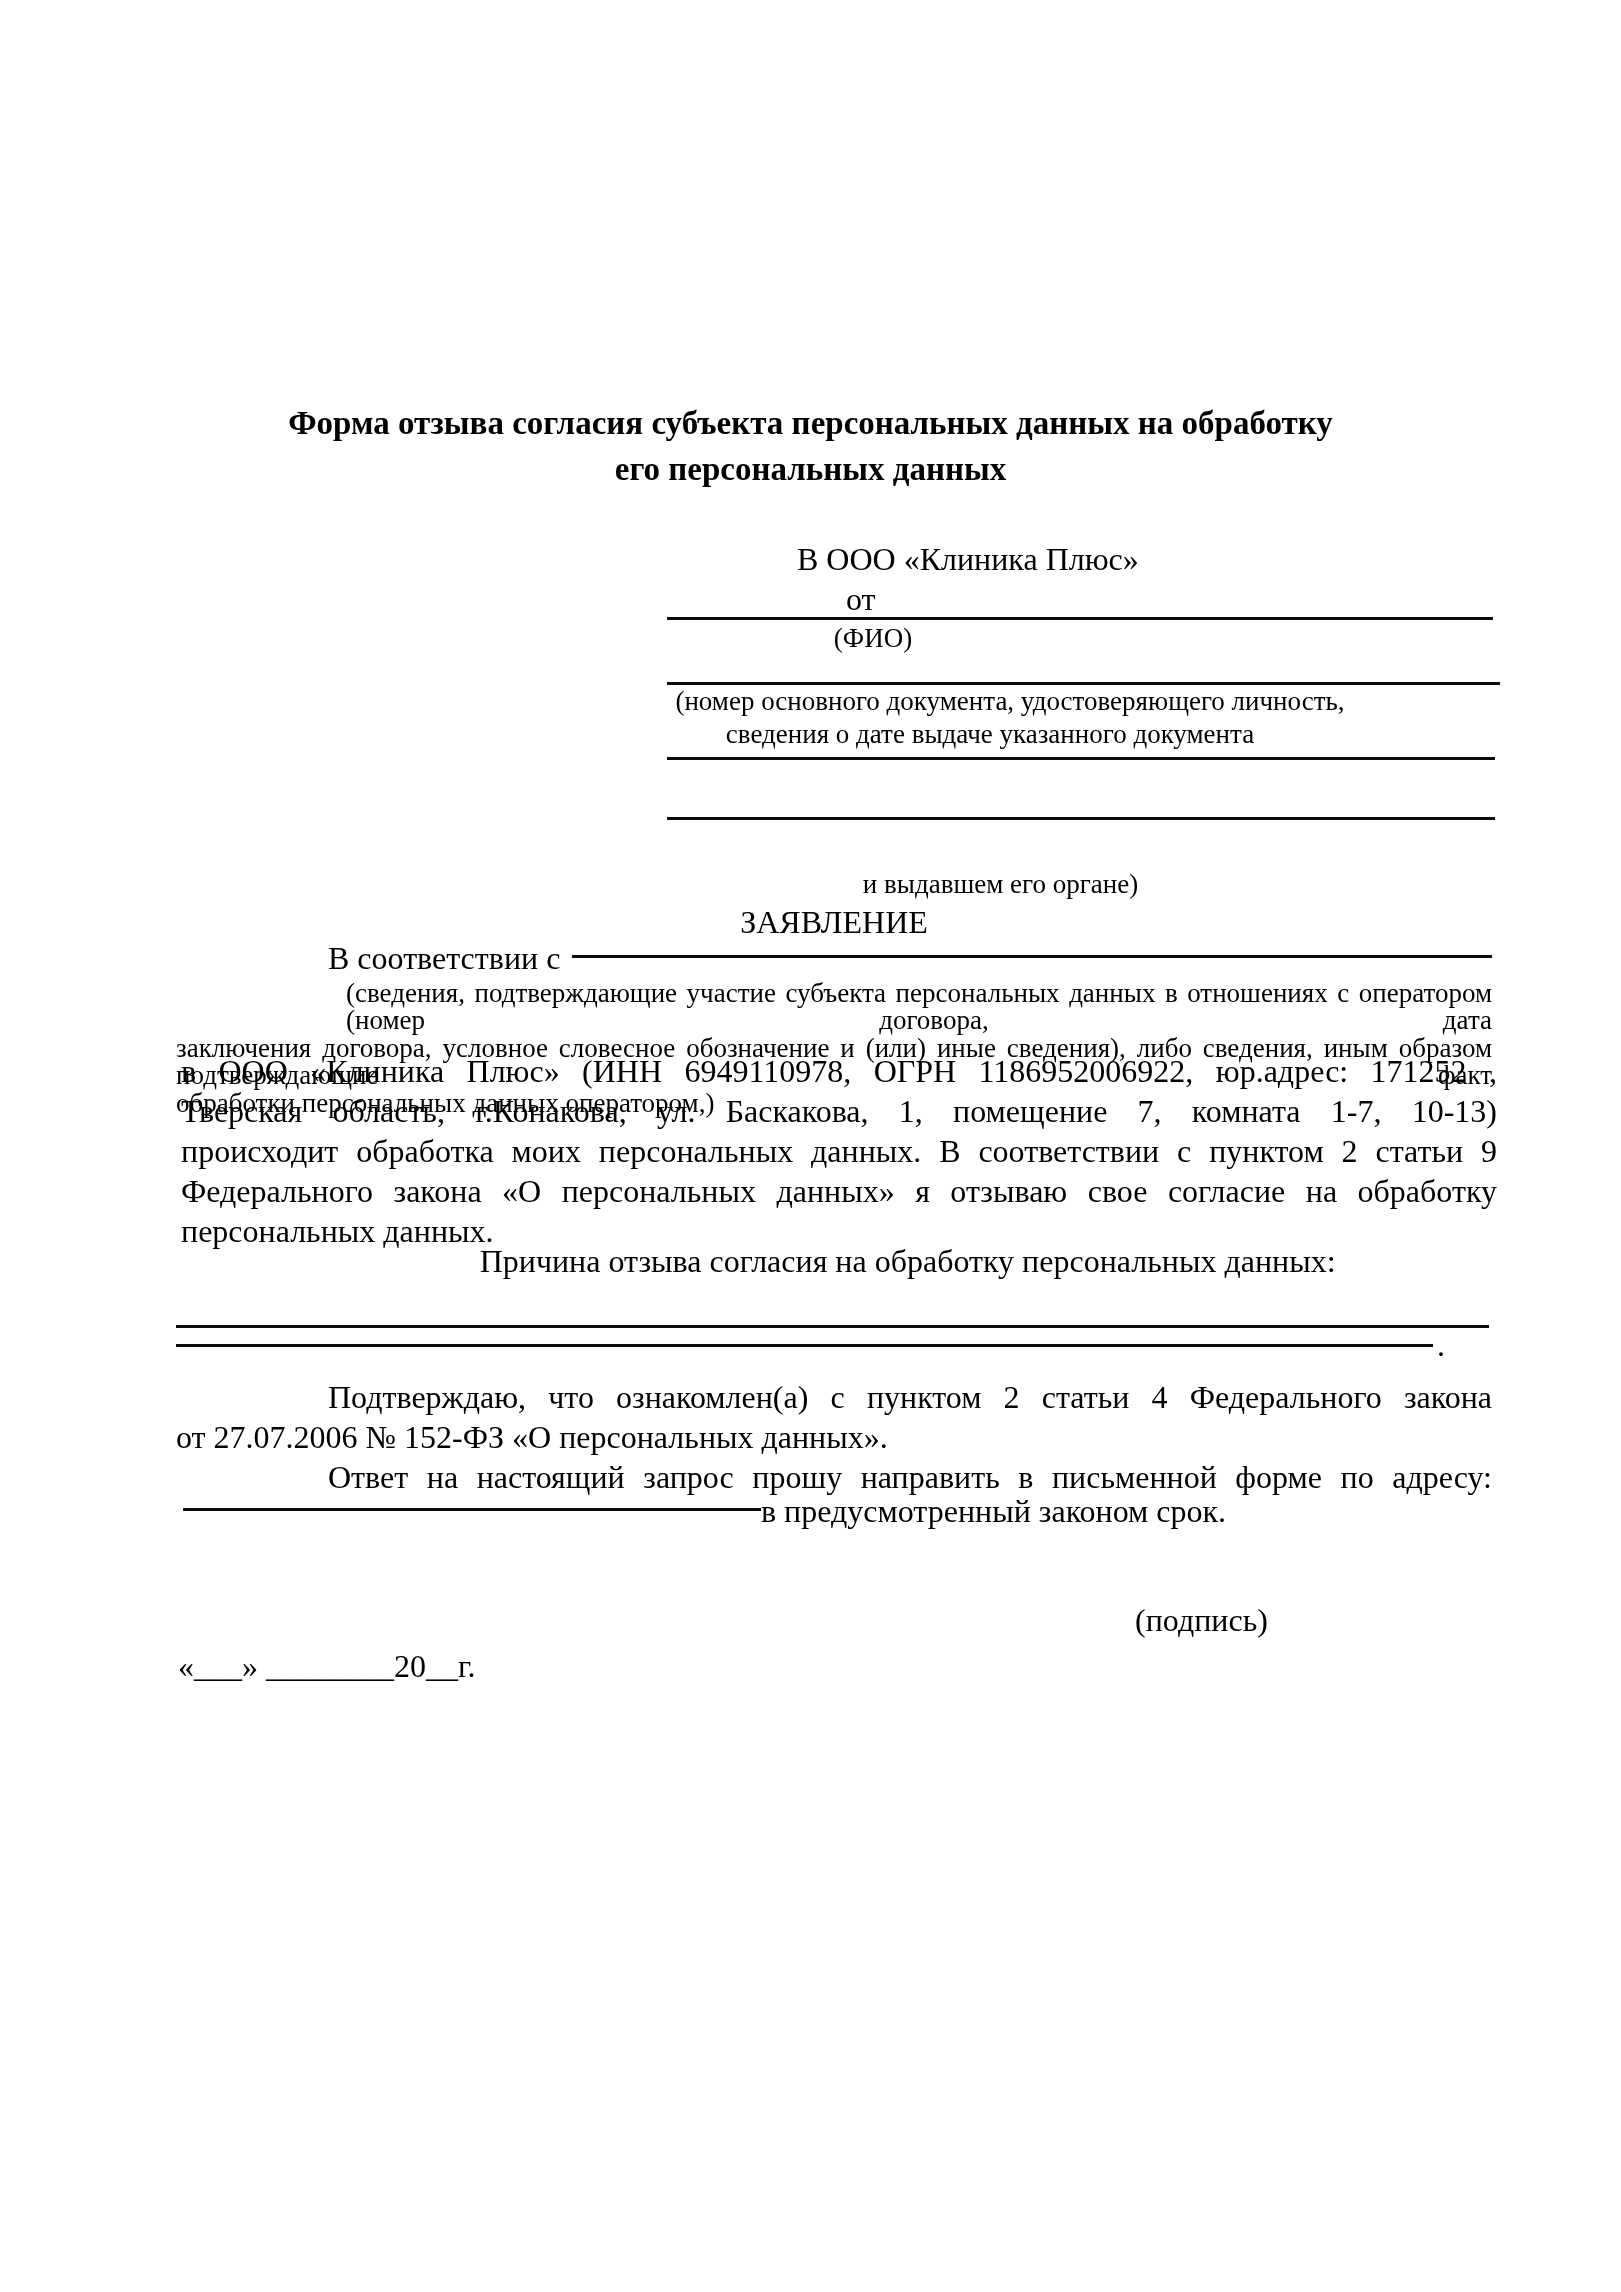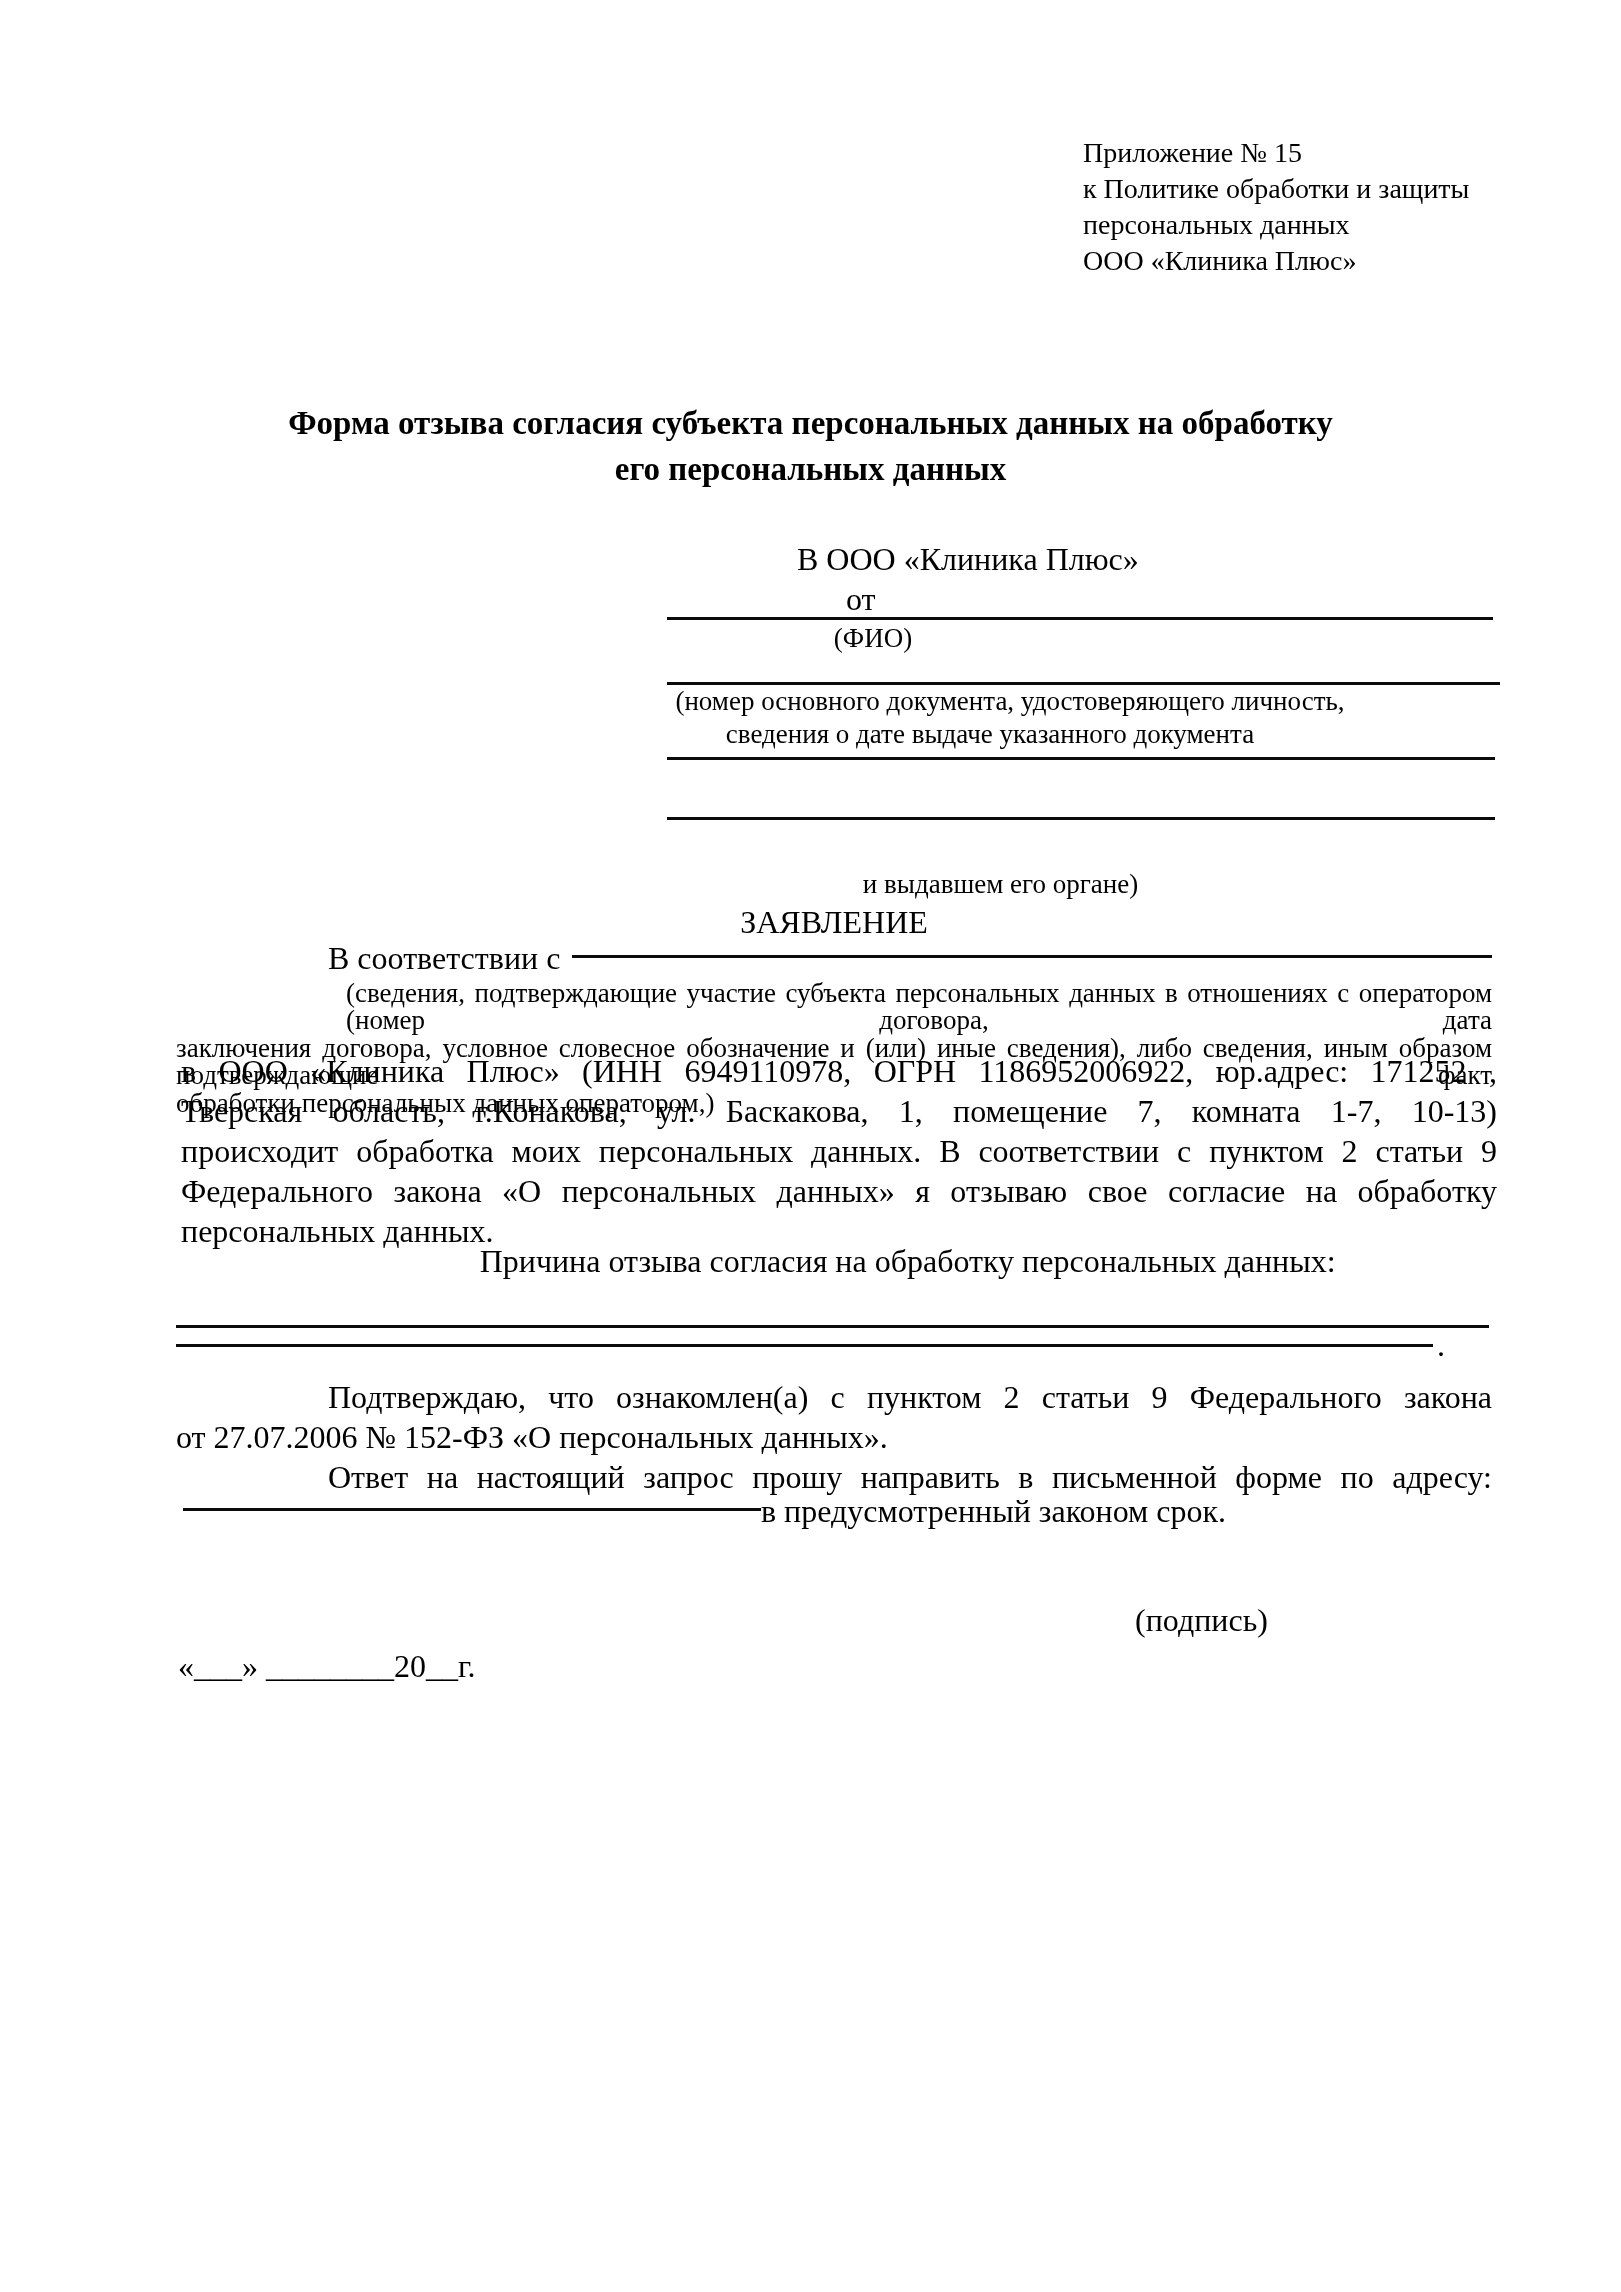--- a/index.html
+++ b/index.html
@@ -23,26 +23,20 @@
   .flexrow { display: flex; align-items: center; }
   .fill-line { flex: 1 1 auto; border-bottom: 3.9px solid #0b0b0b; margin-bottom: 2.9px; }
   .fixed-line { flex: 0 0 auto; border-bottom: 3.9px solid #0b0b0b; margin-bottom: 2.9px; }
   .nowrap { white-space: nowrap; }
 </style>
 </head>
 <body>
 
 <div class="page">
 
-  <div class="abs note-text" style="left:1083px; top:135px; width:510px;">
-    <div>Приложение № 15</div>
-    <div>к Политике обработки и защиты</div>
-    <div>персональных данных</div>
-    <div>ООО «Клиника Плюс»</div>
-  </div>
 
   <div class="abs title-text" style="left:98px; top:400px; width:1425px;">
     <div>Форма отзыва согласия субъекта персональных данных на обработку</div>
     <div>его персональных данных</div>
   </div>
 
   <div class="abs body-text nowrap" style="left:797px; top:539px;">В ООО «Клиника Плюс»</div>
   <div class="abs body-text" style="left:846px; top:579px;">от</div>
 
   <div class="abs rule" style="left:667px; top:617px; width:826px;"></div>
@@ -83,21 +77,21 @@
     <div class="fill-line"></div>
   </div>
 
   <div class="abs rule" style="left:176px; top:1325px; width:1313px;"></div>
   <div class="abs flexrow" style="left:176px; top:1329px; width:1316px; height:33px;">
     <div class="fixed-line" style="width:1257px; margin-bottom:0;"></div>
     <span class="body-text" style="line-height:33px; padding-left:3.9px;">.</span>
   </div>
 
   <div class="abs body-text" style="left:176px; top:1377px; width:1316px;">
-    <div class="just" style="padding-left:152px;">Подтверждаю, что ознакомлен(а) с пунктом 2 статьи 9 Федерального закона</div>
+    <div class="just" style="padding-left:152px;">Подтверждаю, что ознакомлен(а) с пунктом 2 статьи 4 Федерального закона</div>
     <div>от 27.07.2006 № 152-ФЗ «О персональных данных».</div>
   </div>
 
   <div class="abs body-text just" style="left:176px; top:1457px; width:1316px; padding-left:152px; box-sizing:border-box;">Ответ на настоящий запрос прошу направить в письменной форме по адресу:</div>
 
   <div class="abs flexrow body-text" style="left:183px; top:1492px; width:1078px; height:37px;">
     <div class="fixed-line" style="width:578px;"></div>
     <span class="nowrap">в предусмотренный законом срок.</span>
   </div>
 

